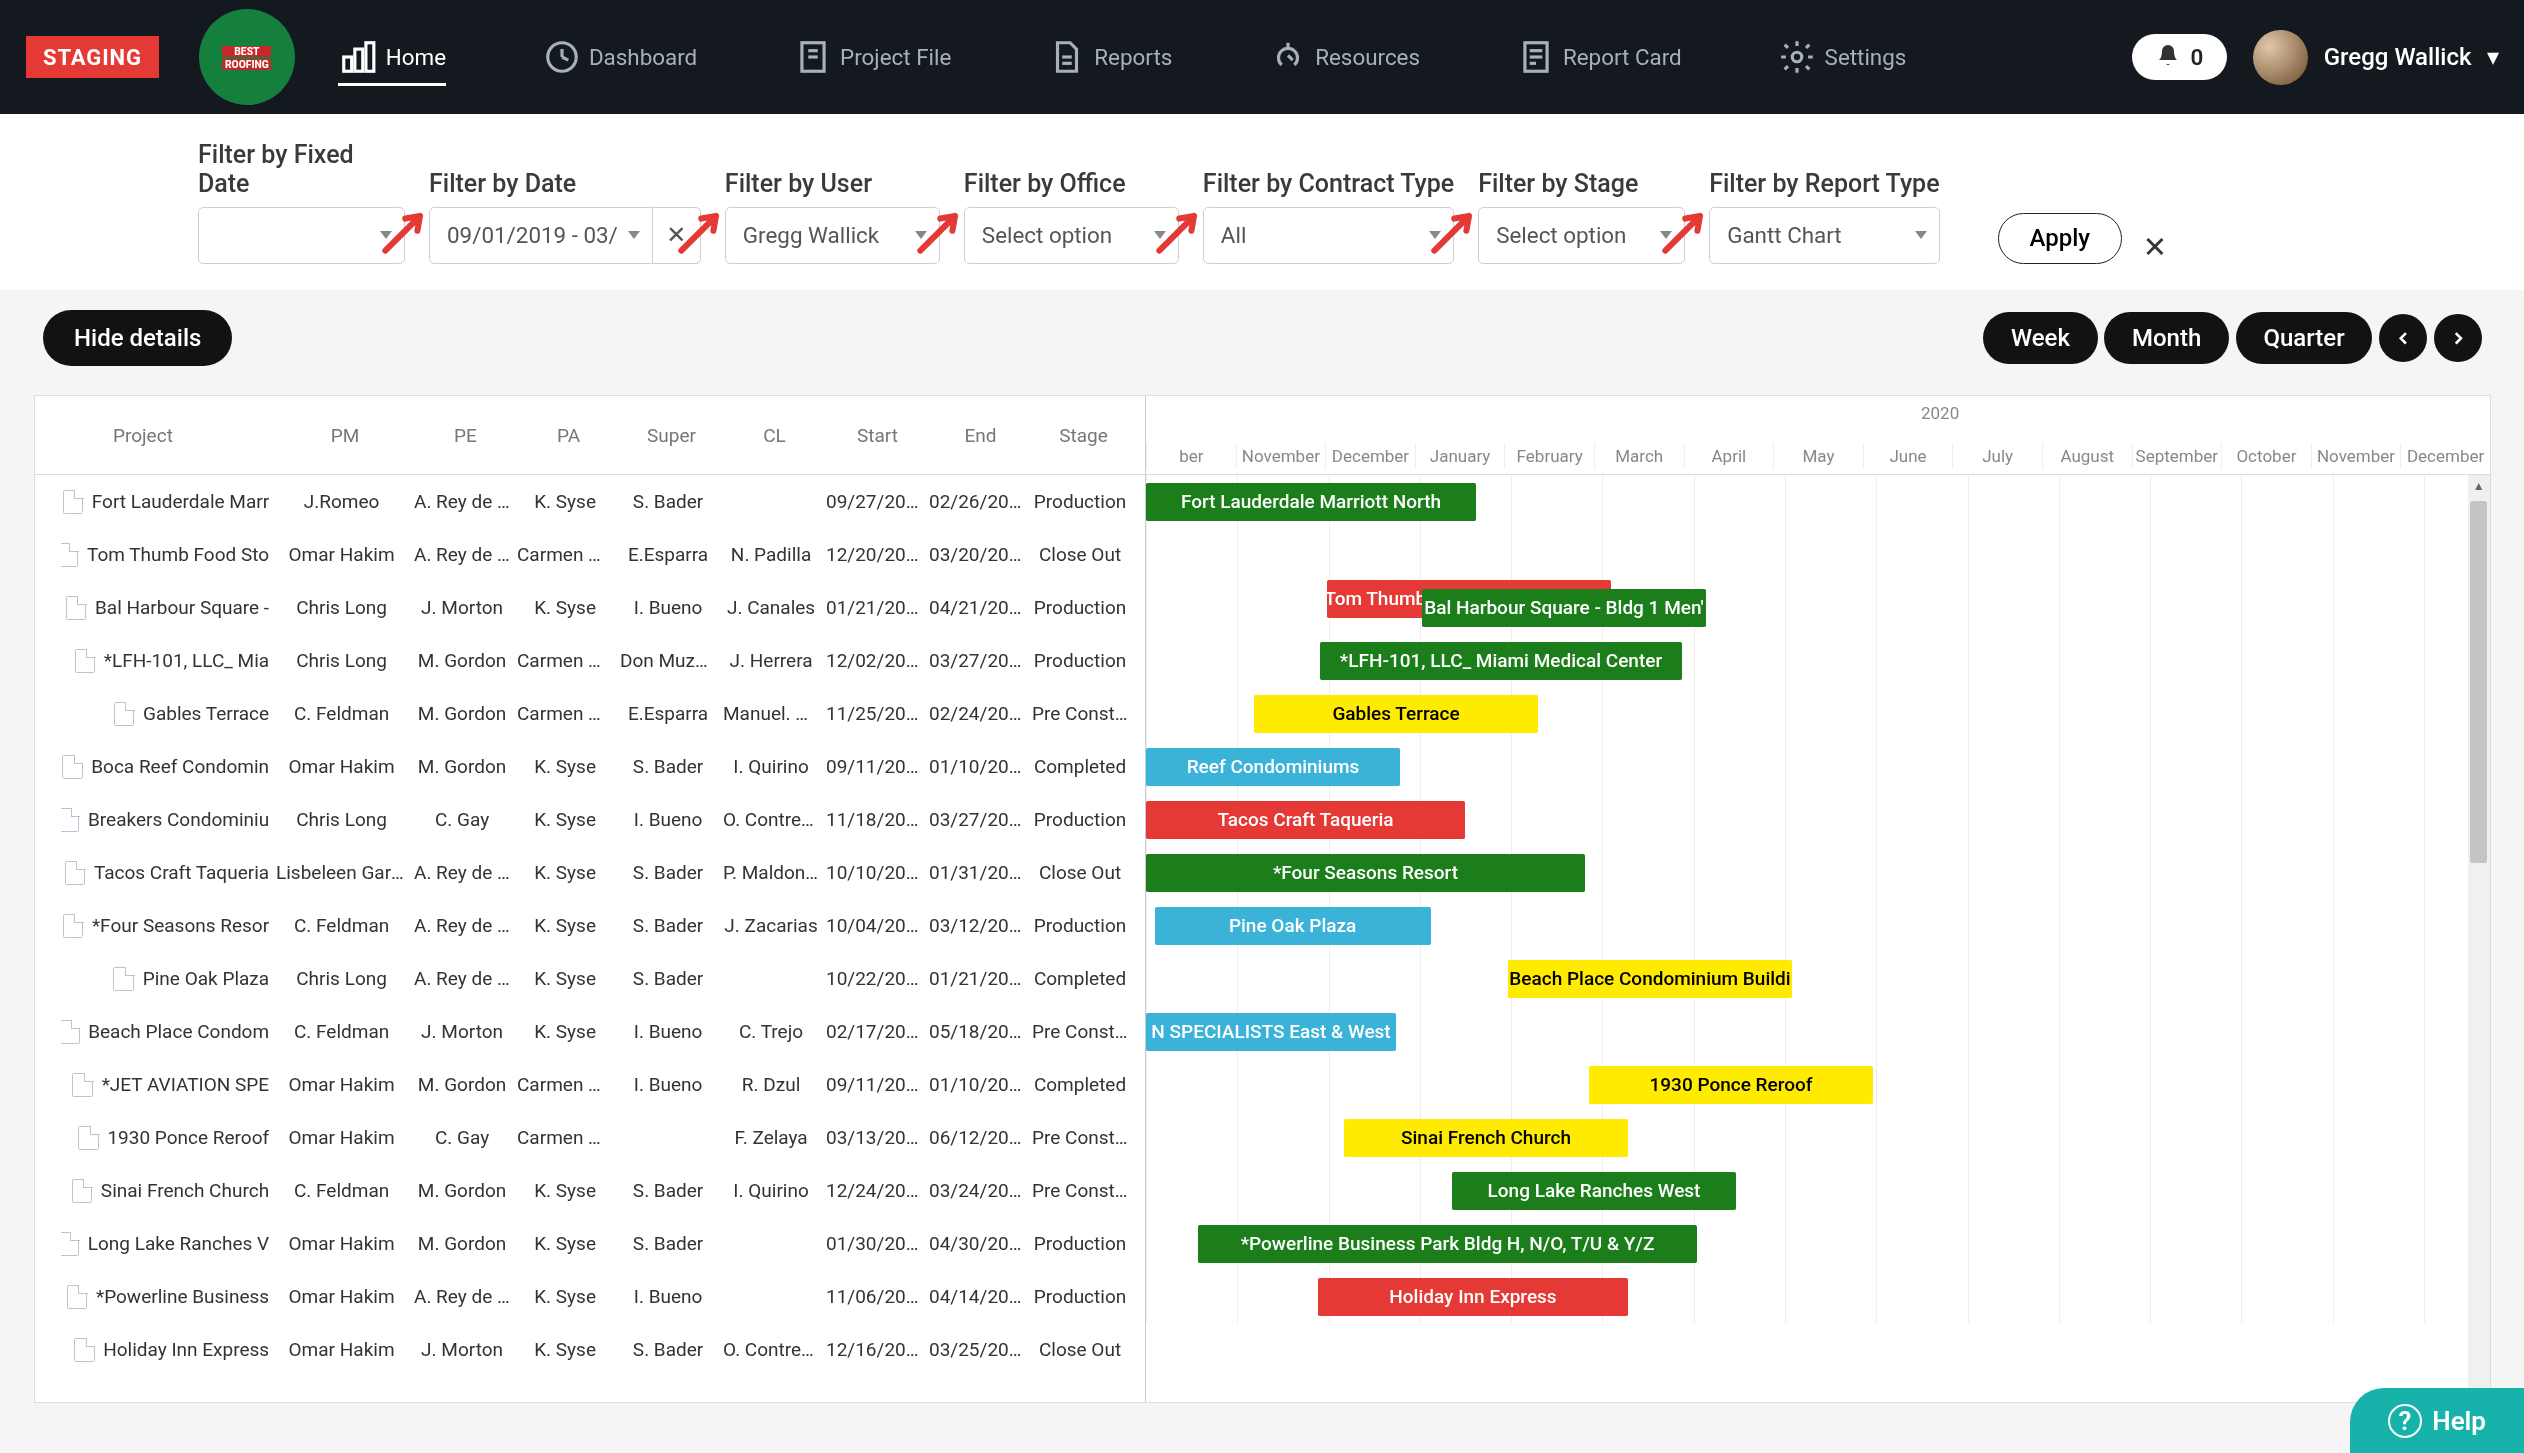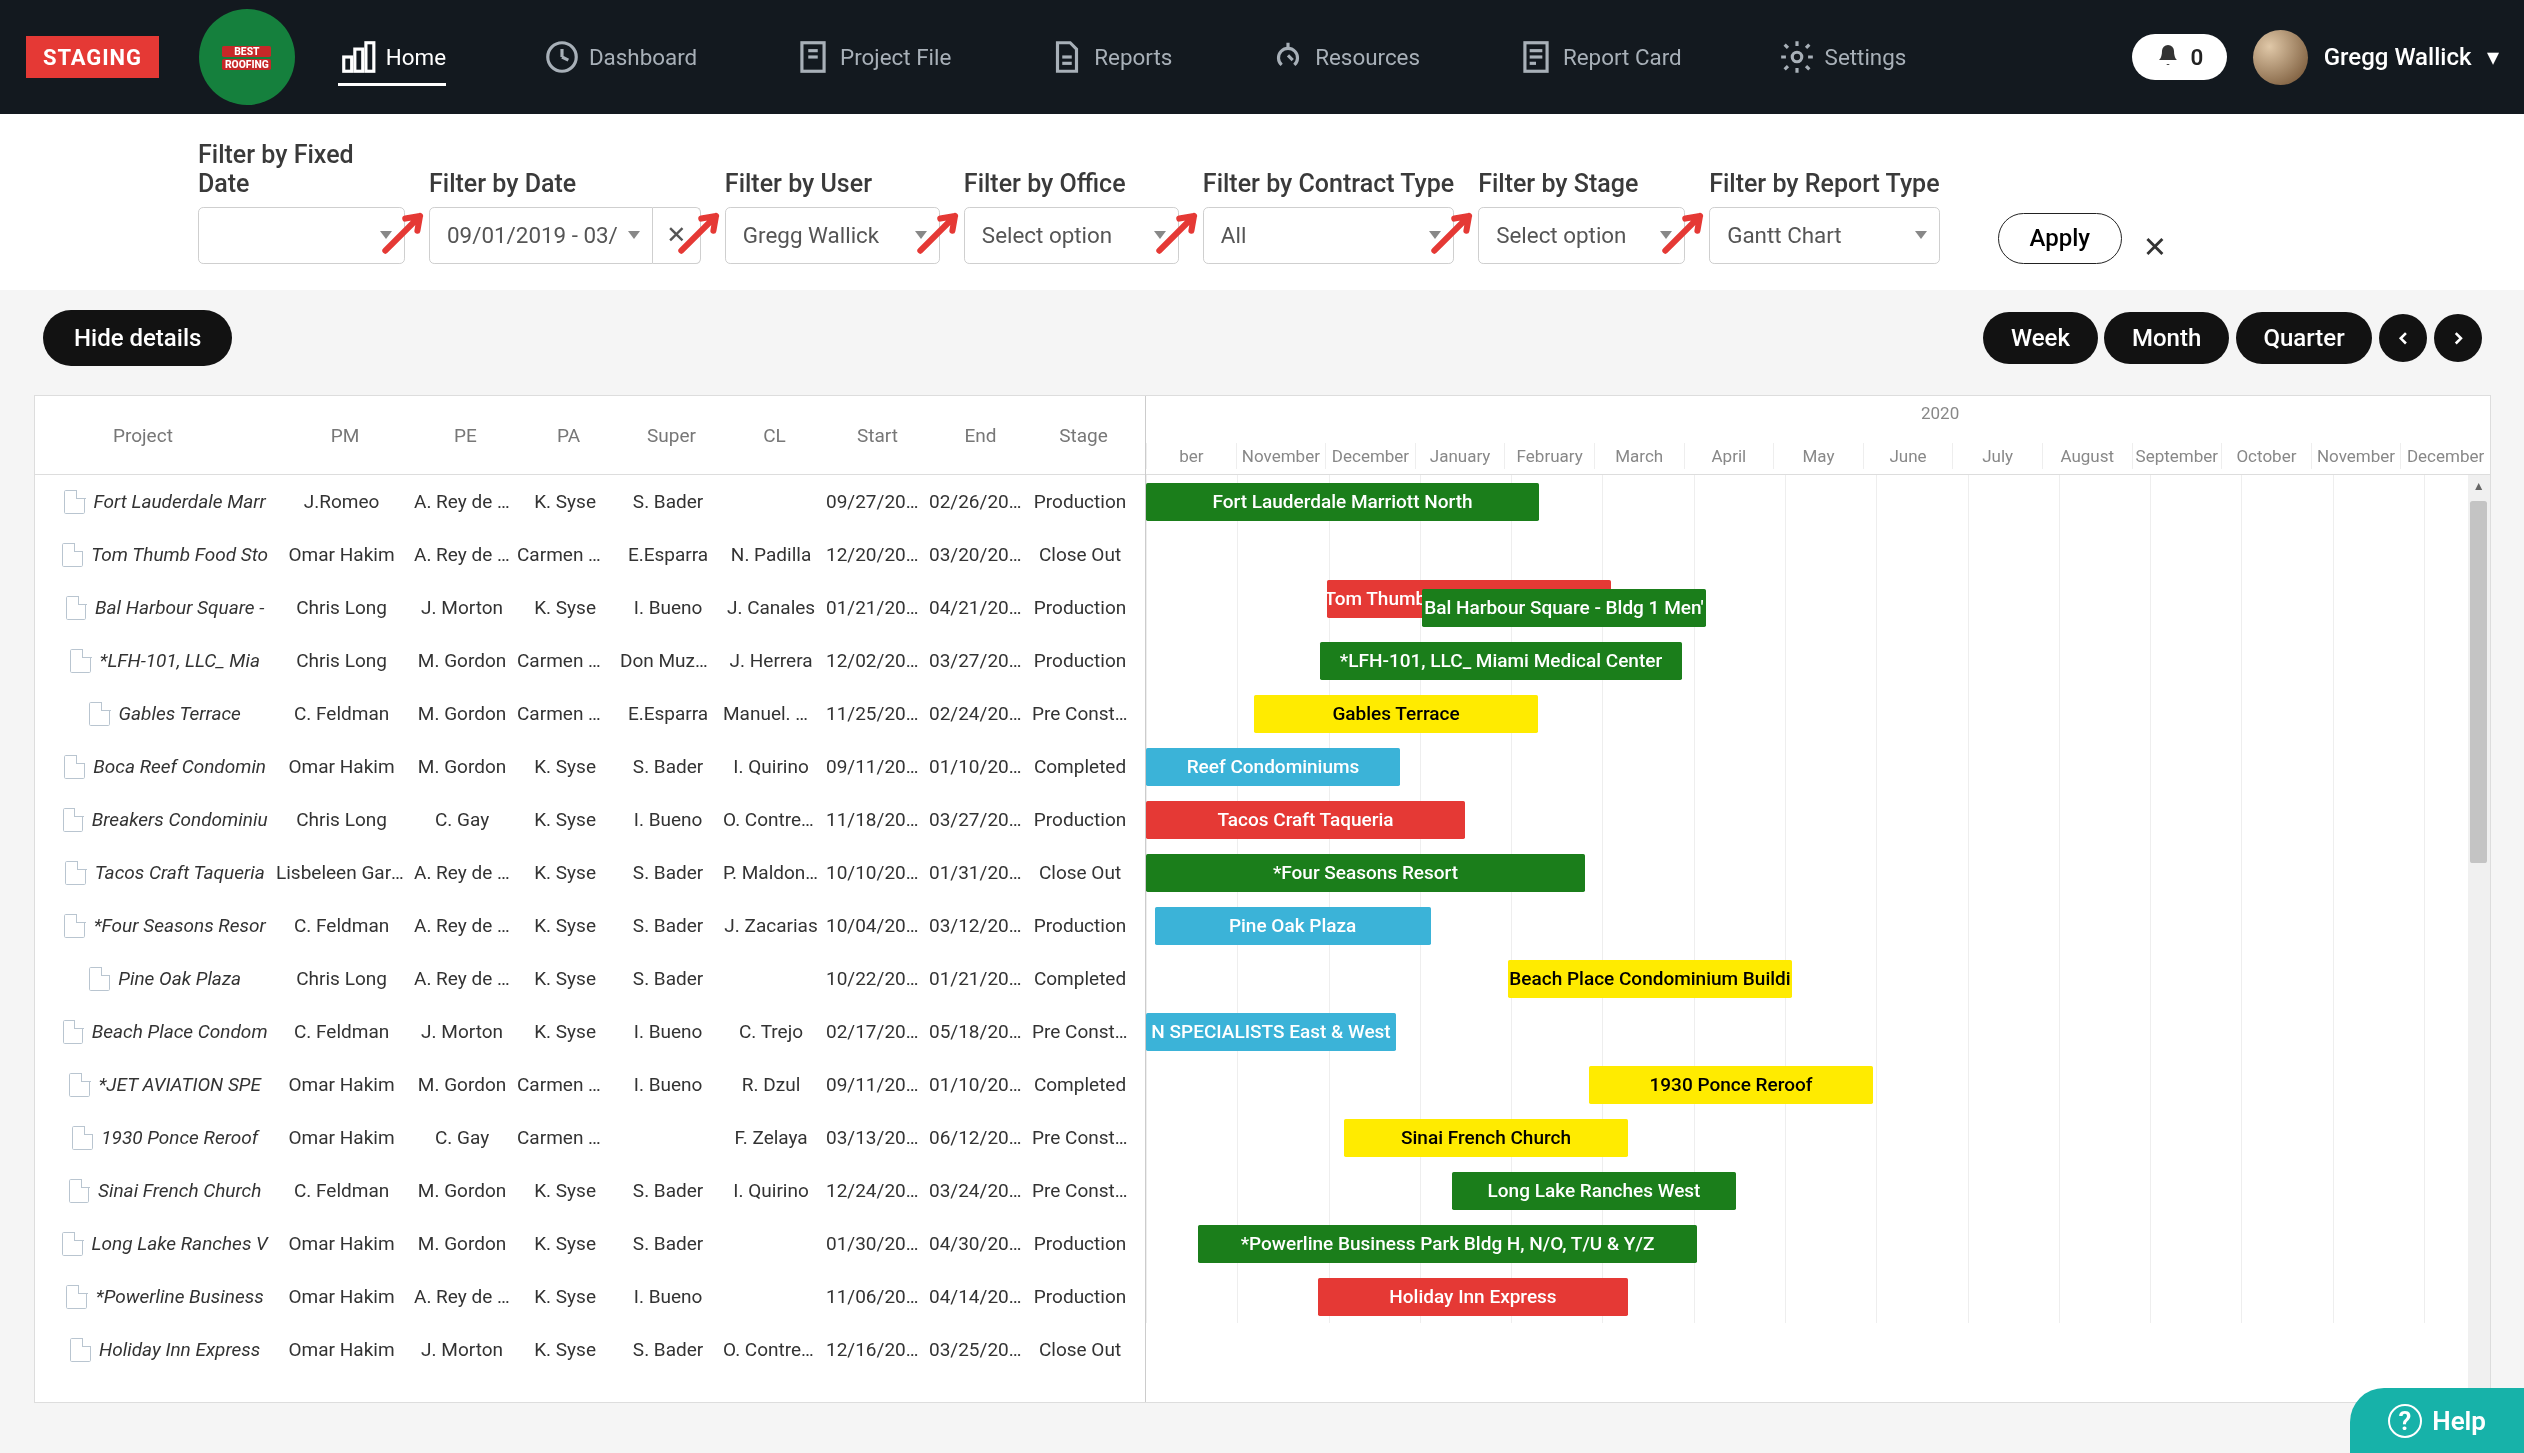--- a/index.html
+++ b/index.html
@@ -48,21 +48,21 @@
 
 
 .gantt-wrap { margin: 8.6px 34px; background:#fff; border:0.9px solid #ddd; display:flex; height: 1008px; overflow:hidden; position:relative;}
 .table-side { width: 1111px; border-right: 0.9px solid #ccc; overflow:hidden; display:flex; flex-direction:column;}
 .table-head { display:grid; grid-template-columns: 215px 138px 103px 103px 103px 103px 103px 103px 103px; align-items:center; height: 79px; border-bottom:0.9px solid #ddd; color:#777; font-size:19px; padding-left:26px;}
 .table-head div { text-align:center;}
 .table-head div:first-child { text-align:left; padding-left:52px;}
 .table-body { overflow-y:hidden;}
 .row { display:grid; grid-template-columns: 215px 138px 103px 103px 103px 103px 103px 103px 103px; align-items:center; height:53px; font-size:19px; color:#333; padding-left:26px; white-space:nowrap;}
 .row > div { overflow:hidden; text-overflow:ellipsis; padding-right:6.9px; text-align:center;}
-.row .proj-cell { display:flex; align-items:center; gap:8.6px; text-align:left; justify-content:center;font-style:italic;}
+.row .proj-cell { display:flex; align-items:center; gap:8.6px; text-align:left; justify-content:flex-end;}
 .doc-icon { width:20.7px; height:24px; border:1.7px solid #b9c5d0; border-radius:1.7px; position:relative; flex-shrink:0;}
 .doc-icon::after{ content:""; position:absolute; top:-1.7px; right:-1.7px; width:8.6px; height:8.6px; background:#fff; border-left:1.7px solid #b9c5d0; border-bottom:1.7px solid #b9c5d0;}
 
 .chart-side { flex:1; position:relative; overflow:hidden;}
 .chart-head { height:79px; border-bottom:0.9px solid #ddd; position:relative;}
 .year-label { position:absolute; top:6.9px; font-size:17px; color:#888;}
 .months { position:absolute; bottom:5.2px; left:0; right:0; display:flex;}
 .month { width:91px; text-align:center; font-size:17px; color:#888; border-left:0.9px solid #eee; height:26px; display:flex; align-items:center; justify-content:center;}
 .chart-body { position:relative;}
 .chart-row { height:53px; position:relative;}
@@ -540,21 +540,21 @@
           <div class="gridline" style="left: 639px;"></div>
           <div class="gridline" style="left: 730px;"></div>
           <div class="gridline" style="left: 822px;"></div>
           <div class="gridline" style="left: 913px;"></div>
           <div class="gridline" style="left: 1004px;"></div>
           <div class="gridline" style="left: 1095px;"></div>
           <div class="gridline" style="left: 1187px;"></div>
           <div class="gridline" style="left: 1278px;"></div>
         </div>
     <div class="chart-row">
-          <div class="bar green" style="left: 0px; width: 393px;">Fort Lauderdale Marriott North</div>
+          <div class="bar green" style="left: 0px; width: 330px;">Fort Lauderdale Marriott North</div>
         </div>
         <div class="chart-row">
           <div class="bar red" style="left: 181px; width: 284px; margin-top: 44px;">Tom Thumb Food Store - Okeecho</div>
         </div>
         <div class="chart-row">
           <div class="bar green" style="left: 276px; width: 284px;">Bal Harbour Square - Bldg 1 Men'</div>
         </div>
         <div class="chart-row">
           <div class="bar green" style="left: 129px; width: 362px; margin-left: 45px;">*LFH-101, LLC_ Miami Medical Center</div>
         </div>

